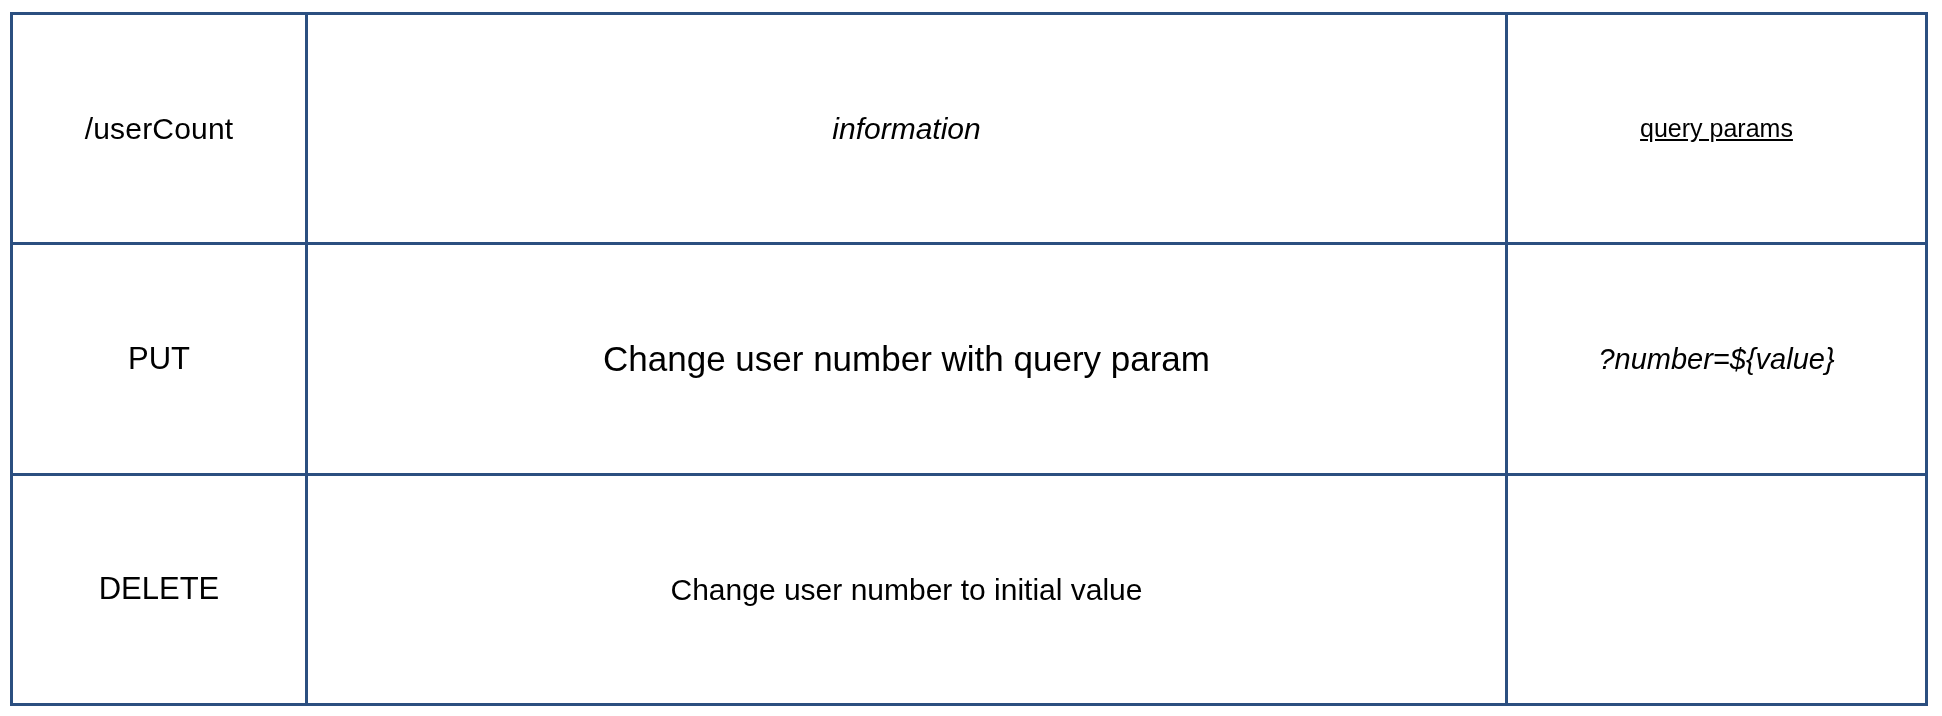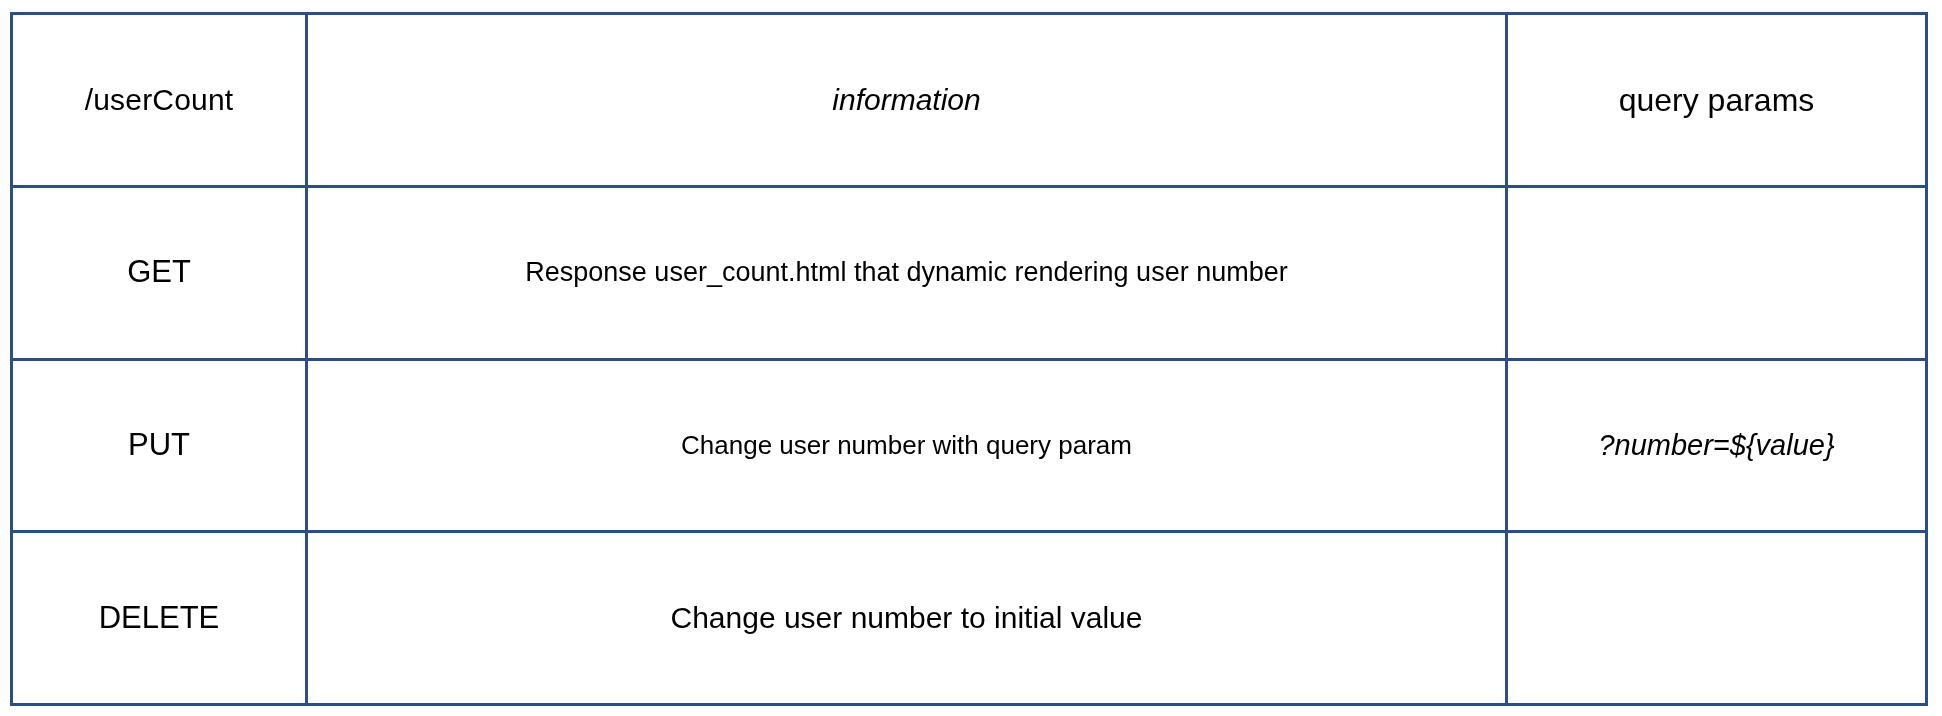--- a/index.html
+++ b/index.html
@@ -53,32 +53,33 @@
   .cell-endpoint {
     font-size: 30px;
     font-weight: 700;
     letter-spacing: 0.2px;
   }
   .cell-header-info {
     font-size: 30px;
     font-style: italic;
   }
   .cell-header-params {
-    font-size: 32px;
+    font-size: 25px;
+    text-decoration: underline;
   }
 
   
   .cell-method {
     font-size: 31px;
   }
 
   
   .cell-desc-get    { font-size: 27px; }
   .cell-desc-post   { font-size: 23px; }
-  .cell-desc-put    { font-size: 26px; }
+  .cell-desc-put    { font-size: 35px; }
   .cell-desc-delete { font-size: 30px; }
 
   
   .cell-param-value {
     font-size: 29px;
     font-style: italic;
   }
 
   .cell-empty { font-size: 28px; }
 </style>
@@ -94,25 +95,20 @@
       <col class="col-params">
     </colgroup>
     <tbody>
 
       <tr>
         <td class="cell-endpoint">/userCount</td>
         <td class="cell-header-info">information</td>
         <td class="cell-header-params">query params</td>
       </tr>
 
-      <tr>
-        <td class="cell-method">GET</td>
-        <td class="cell-desc-get">Response user_count.html that dynamic rendering user number</td>
-        <td class="cell-empty"></td>
-      </tr>
 
 
       <tr>
         <td class="cell-method">PUT</td>
         <td class="cell-desc-put">Change user number with query param</td>
         <td class="cell-param-value">?number=${value}</td>
       </tr>
 
       <tr>
         <td class="cell-method">DELETE</td>

